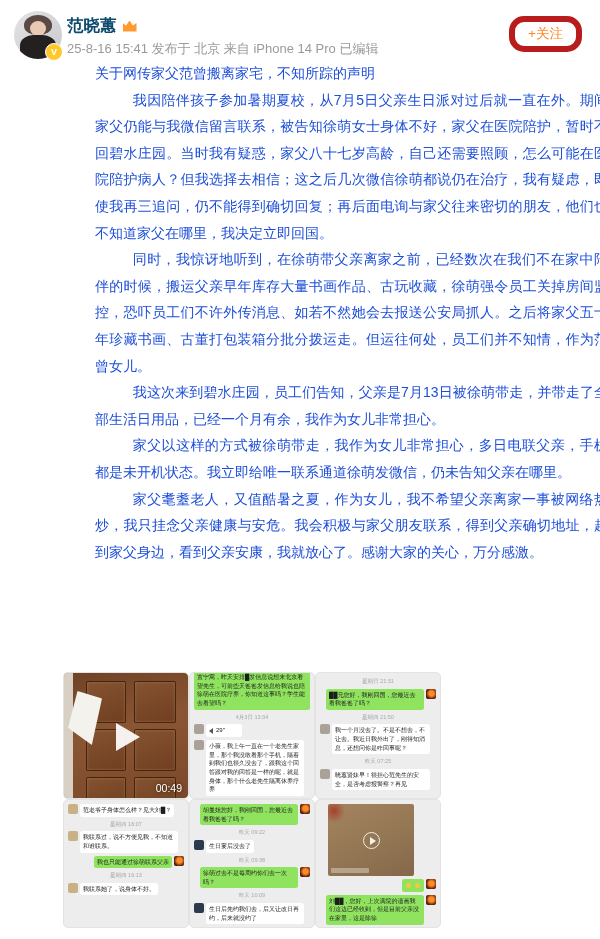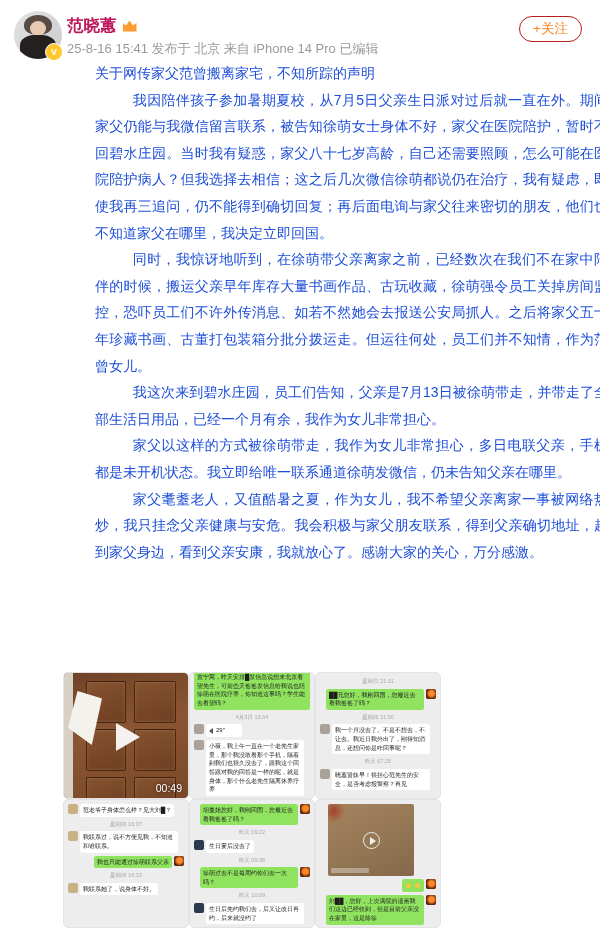--- a/index.html
+++ b/index.html
@@ -7,25 +7,25 @@
   .page{position:absolute;inset:0;background:#fff;}
 
   
   .avatar{position:absolute;left:14px;top:11px;width:48px;height:48px;border-radius:50%;
     background:linear-gradient(135deg,#e3e3e5 0%,#c9cacd 100%);overflow:hidden;}
   .avatar .hair{position:absolute;left:10px;top:4px;width:28px;height:20px;border-radius:50% 50% 45% 45%;background:#5a4a44;}
   .avatar .face{position:absolute;left:16px;top:10px;width:16px;height:15px;border-radius:50%;background:#e8c9b4;}
   .avatar .body{position:absolute;left:6px;top:24px;width:36px;height:26px;border-radius:40% 40% 0 0;background:#23201f;}
   .vbadge{position:absolute;left:45px;top:43px;width:16px;height:16px;border-radius:50%;background:#ffc82c;border:1.5px solid #fff;
     color:#fff;font-size:9px;font-weight:bold;display:flex;align-items:center;justify-content:center;}
-  .author{position:absolute;left:67px;top:15px;font-size:16.5px;font-weight:bold;color:#be185d;display:flex;align-items:center;}
+  .author{position:absolute;left:67px;top:15px;font-size:16.5px;font-weight:bold;color:#0c4a6e;display:flex;align-items:center;}
   .crown{display:inline-block;width:14px;height:11px;margin-left:6px;background:#ff9a2e;
     clip-path:polygon(0 100%,0 22%,26% 45%,50% 0,74% 45%,100% 22%,100% 100%);}
   .meta{position:absolute;left:67px;top:40px;font-size:13px;color:#9a9a9a;}
-  .follow{position:absolute;right:18px;top:16px;padding:5px 13px;border:1px solid #b91c1c;border-radius:15px;
+  .follow{position:absolute;right:18px;top:16px;padding:5px 13px;border:6px solid #b91c1c;border-radius:15px;
     color:#ff8624;font-size:13.5px;background:#fff;line-height:1;cursor:pointer;}
 
   
   .content{position:absolute;left:63px;top:60px;width:513px;font-size:14px;line-height:26.6px;color:#1d4ed8;text-align:justify;margin-left:32px;}
   .content p{margin:0;text-indent:2.7em;}
   .content p.title{text-indent:0;}
 
   
   .grid{position:absolute;left:63px;top:672px;display:grid;grid-template-columns:repeat(3,126px);grid-template-rows:127px 129px;gap:0;}
   .cell{border-radius:5px;overflow:hidden;position:relative;background:#ededed;border:0.5px solid #e3e3e3;box-sizing:border-box;}

